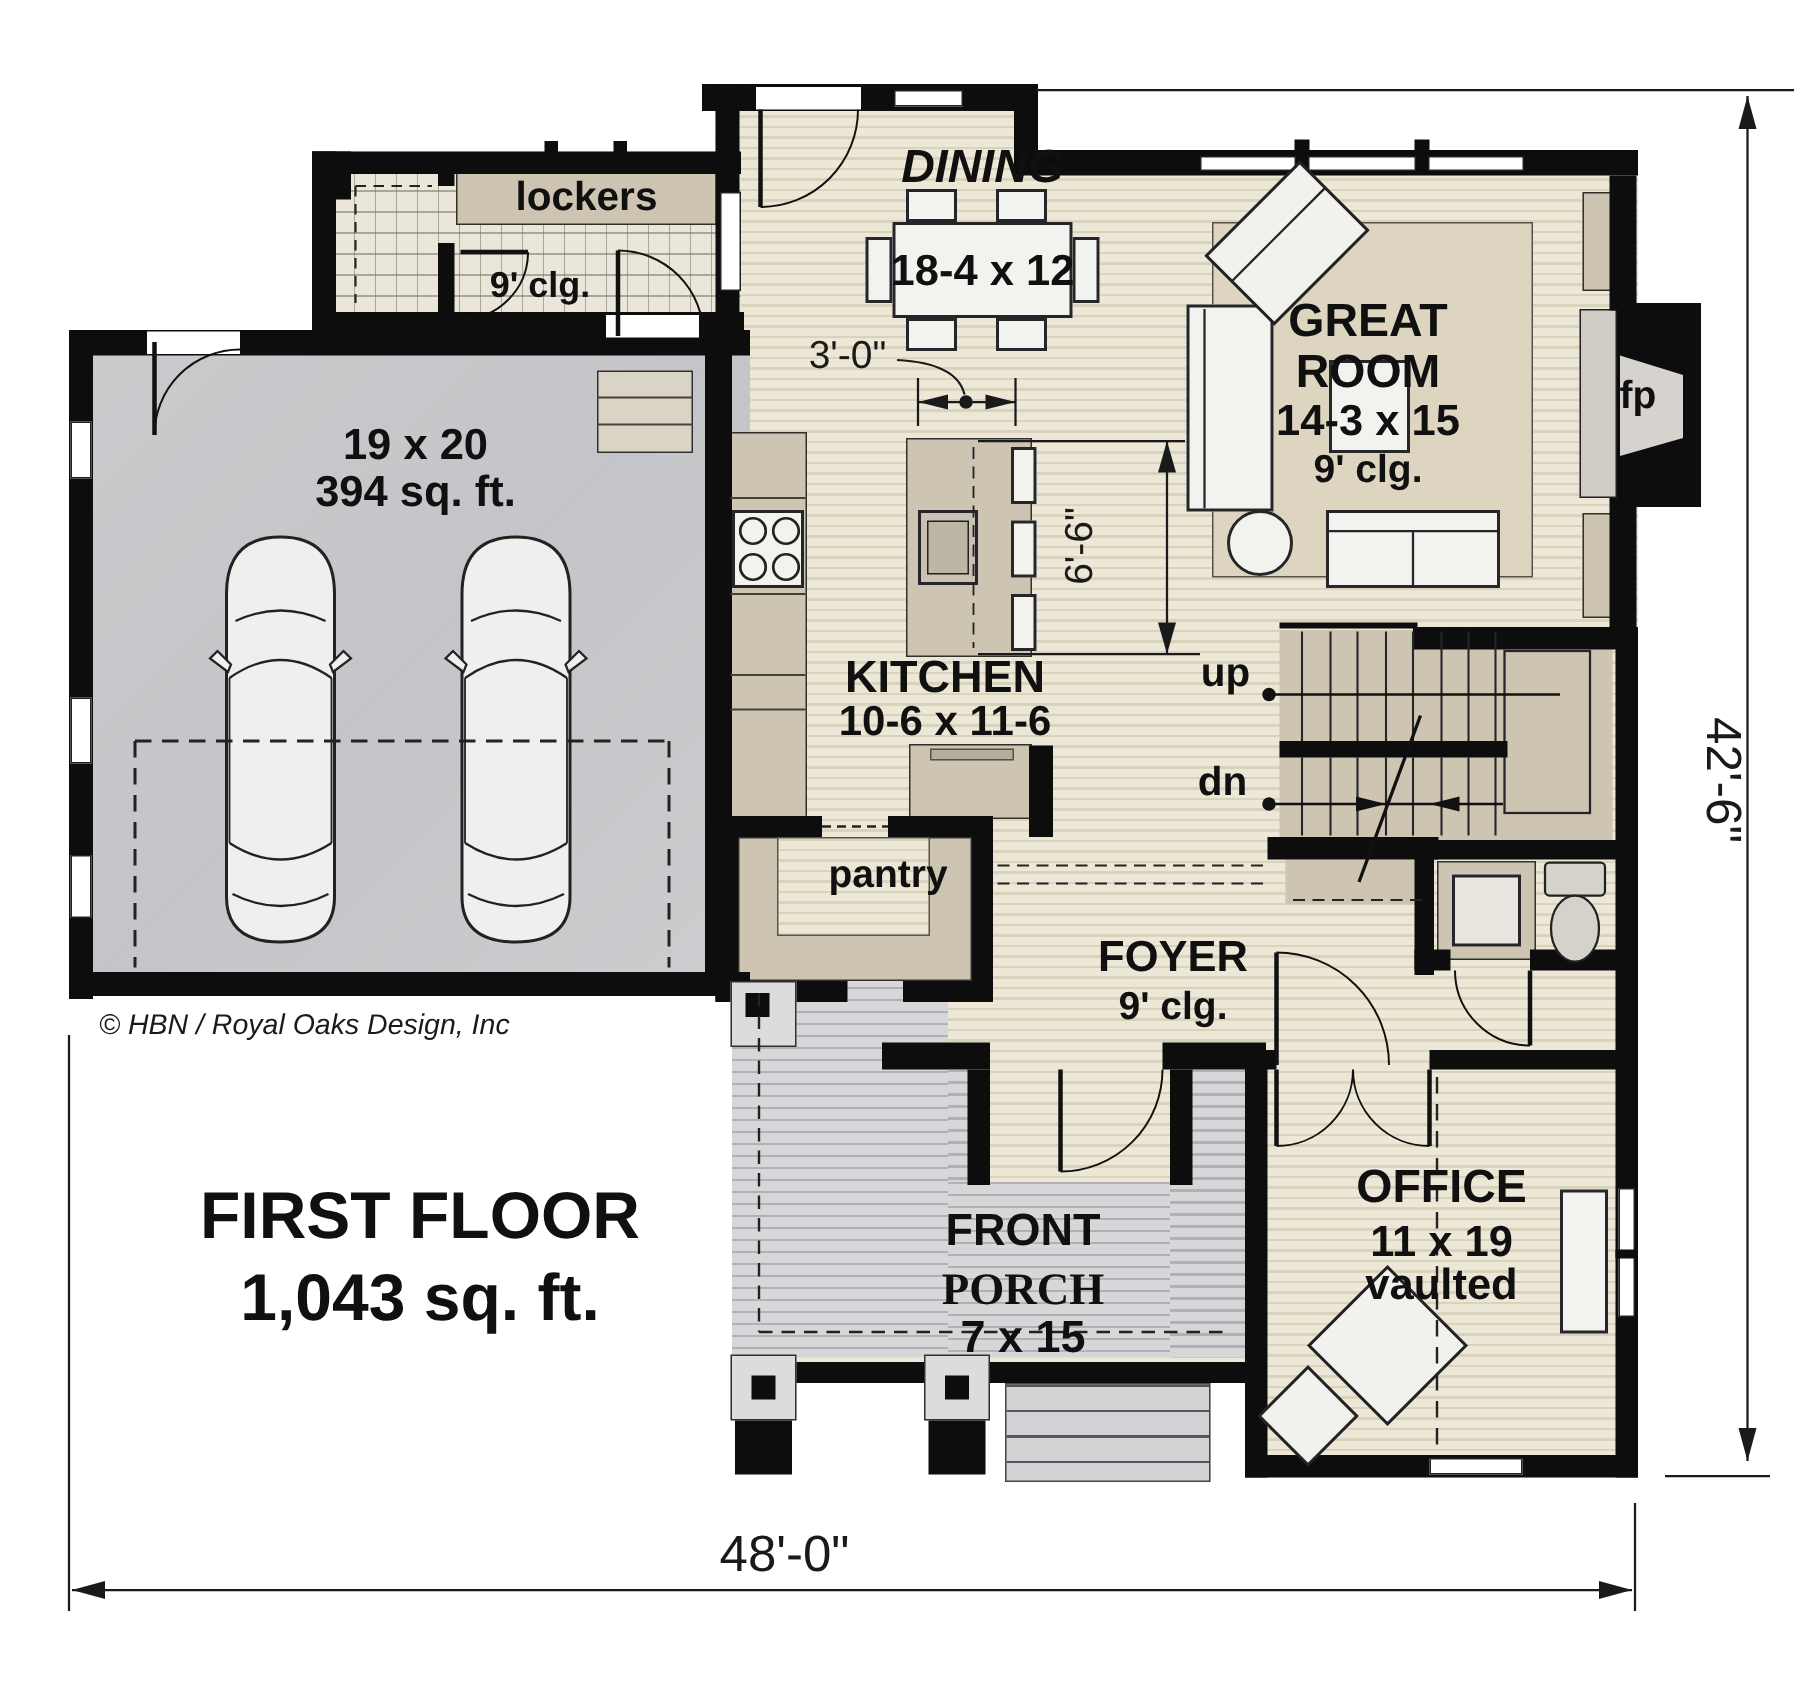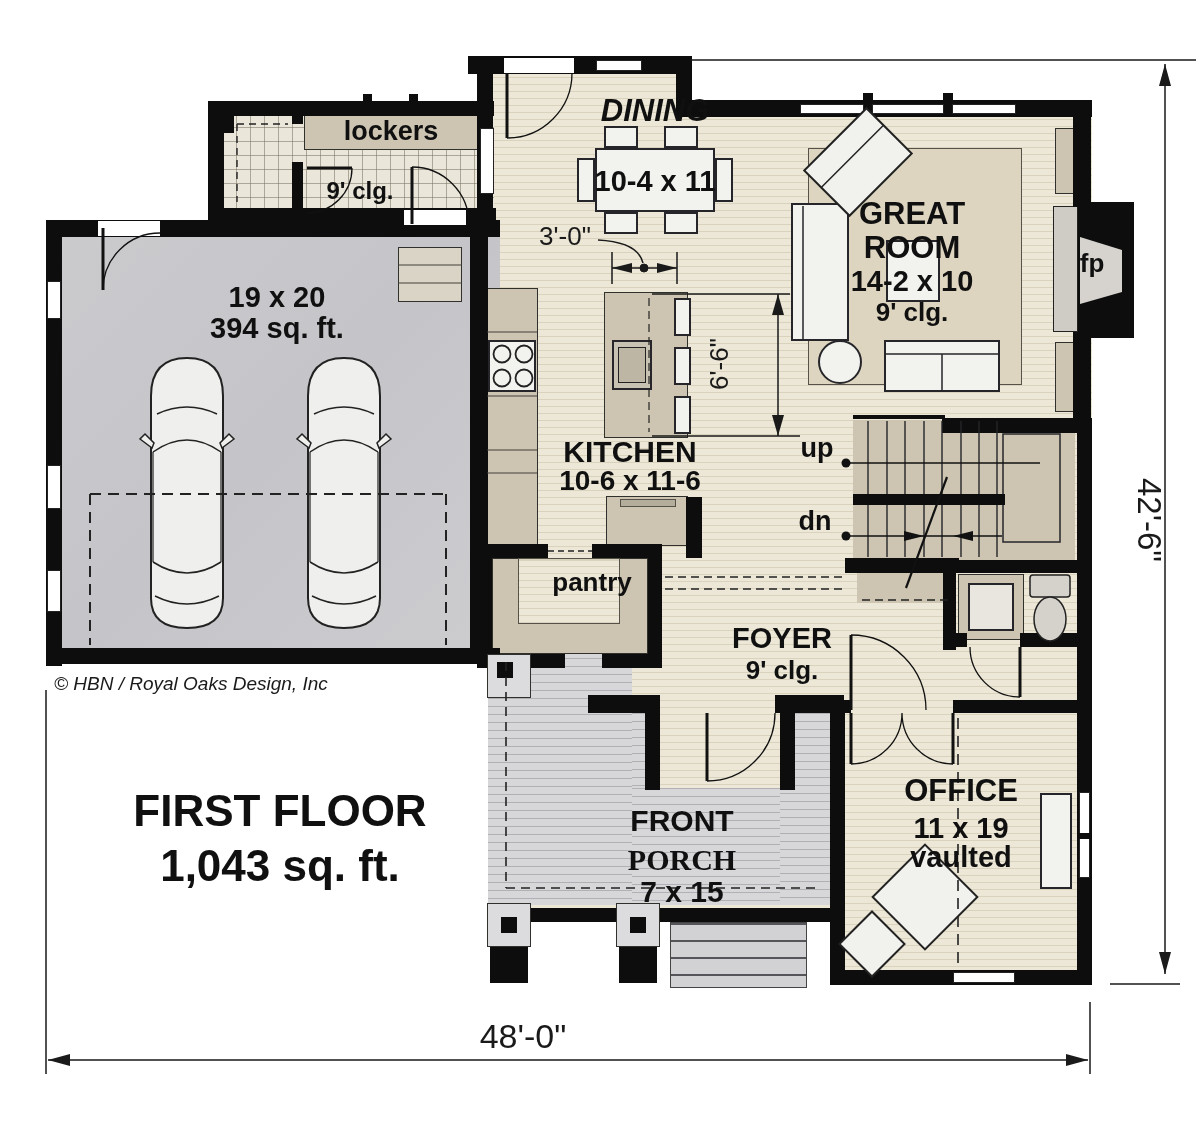--- a/index.html
+++ b/index.html
@@ -299,25 +299,25 @@
     </g>
   </svg>
 
   <div class="lbl" style="left:157px;top:283px;width:240px;font-size:29px;">19 x 20</div>
   <div class="lbl" style="left:157px;top:314px;width:240px;font-size:29px;">394 sq. ft.</div>
 
   <div class="lbl" style="left:304px;top:118px;width:174px;font-size:27px;">lockers</div>
   <div class="lbl" style="left:300px;top:179px;width:120px;font-size:24px;">9' clg.</div>
 
   <div class="lbl" style="left:570px;top:95px;width:170px;font-size:31px;font-style:italic;">DINING</div>
-  <div class="lbl" style="left:565px;top:167px;width:180px;font-size:29px;">10-4 x 11</div>
+  <div class="lbl" style="left:565px;top:167px;width:180px;font-size:29px;">18-4 x 12</div>
 
   <div class="lbl" style="left:822px;top:232px;width:180px;font-size:31px;">ROOM</div>
   <div class="lbl" style="left:822px;top:198px;width:180px;font-size:31px;">GREAT</div>
-  <div class="lbl" style="left:822px;top:267px;width:180px;font-size:29px;">14-2 x 10</div>
+  <div class="lbl" style="left:822px;top:267px;width:180px;font-size:29px;">14-3 x 15</div>
   <div class="lbl" style="left:822px;top:299px;width:180px;font-size:26px;">9' clg.</div>
 
   <div class="lbl" style="left:1072px;top:250px;width:40px;font-size:26px;">fp</div>
 
   <div class="lbl" style="left:540px;top:437px;width:180px;font-size:30px;">KITCHEN</div>
   <div class="lbl" style="left:535px;top:467px;width:190px;font-size:28px;">10-6 x 11-6</div>
 
   <div class="lbl" style="left:795px;top:435px;width:44px;font-size:27px;">up</div>
   <div class="lbl" style="left:793px;top:508px;width:44px;font-size:27px;">dn</div>
 
@@ -329,20 +329,20 @@
   <div class="lbl" style="left:870px;top:775px;width:182px;font-size:31px;">OFFICE</div>
   <div class="lbl" style="left:870px;top:814px;width:182px;font-size:29px;">11 x 19</div>
   <div class="lbl" style="left:870px;top:843px;width:182px;font-size:29px;">vaulted</div>
 
   <div class="lbl" style="left:600px;top:806px;width:164px;font-size:30px;">FRONT</div>
   <div class="lbl" style="left:600px;top:845px;width:164px;font-size:30px;font-family:Liberation Serif, serif;">PORCH</div>
   <div class="lbl" style="left:600px;top:877px;width:164px;font-size:30px;">7 x 15</div>
 
   <div class="lbl" style="left:100px;top:789px;width:360px;font-size:44px;">FIRST FLOOR</div>
   <div class="lbl" style="left:100px;top:844px;width:360px;font-size:44px;">1,043 sq. ft.</div>
-  <div class="dim it" style="left:54px;top:674px;font-size:19px;">© HBN / Royal Oaks Design, Inc</div>
+  <div class="dim it" style="left:66px;top:674px;font-size:19px;">© HBN / Royal Oaks Design, Inc</div>
 
   <div class="dim" style="left:448px;top:1019px;width:150px;font-size:34px;">48'-0"</div>
   <div class="dim" style="left:1103px;top:502px;width:90px;height:36px;font-size:33px;transform:rotate(90deg);">42'-6"</div>
   <div class="dim" style="left:520px;top:223px;width:90px;font-size:26px;">3'-0"</div>
   <div class="dim" style="left:680px;top:350px;width:80px;height:28px;font-size:26px;transform:rotate(-90deg);">6'-6"</div>
 
 </div>
 
 </body></html>

